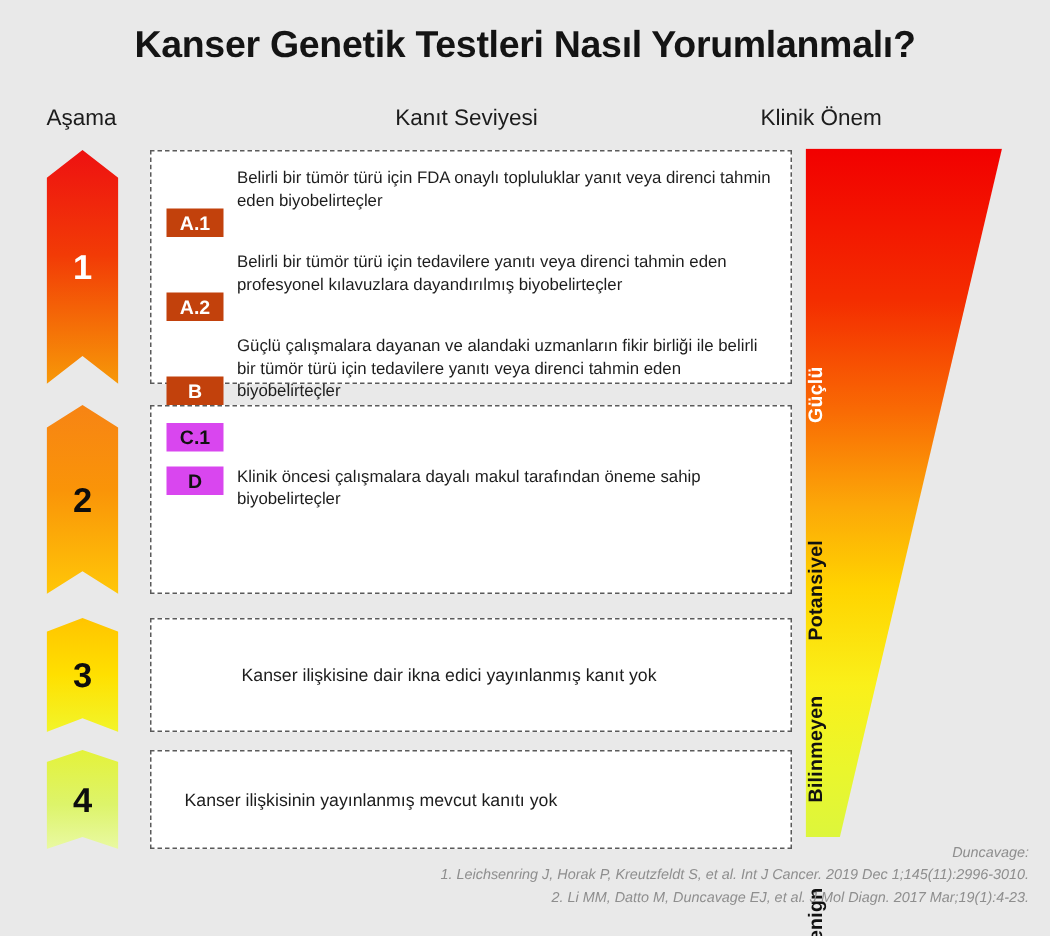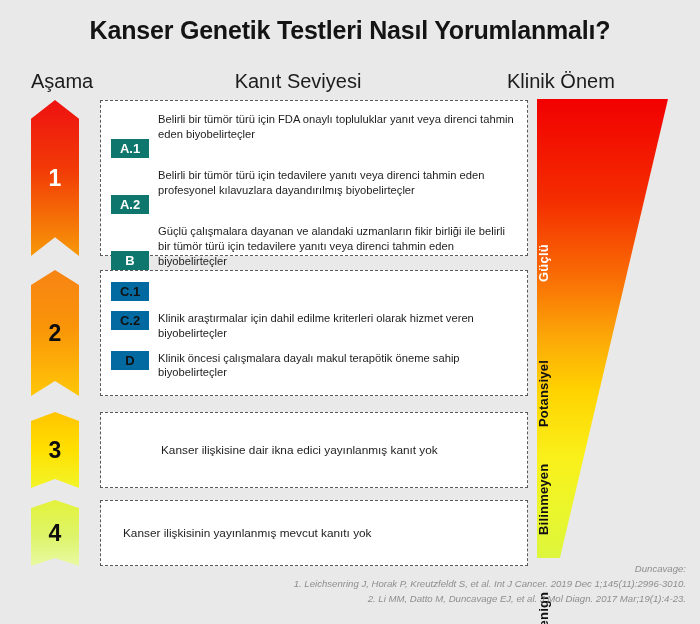--- a/index.html
+++ b/index.html
@@ -25,26 +25,26 @@
     font-size: 25px;
     font-weight: bold;
     letter-spacing: -0.2px;
     color: #141414;
   }
 
   
   .col-head {
     position: absolute;
     top: 70px;
-    font-size: 20px;
+    font-size: 15px;
     color: #1c1c1c;
     white-space: nowrap;
   }
   .col-head.stage   { left: 31px;  width: 100px; text-align: left; }
-  .col-head.level   { left: 78px;  width: 440px; text-align: center; }
+  .col-head.level   { left: 91px;  width: 440px; text-align: center; }
   .col-head.clin    { left: 507px; width: 150px; text-align: left; }
 
   
   .chev {
     position: absolute;
     left: 31px;
     width: 48px;
     -webkit-clip-path: polygon(0% 12%, 50% 0%, 100% 12%, 100% 100%, 50% 88%, 0% 100%);
     clip-path: polygon(0% 12%, 50% 0%, 100% 12%, 100% 100%, 50% 88%, 0% 100%);
     display: flex;
@@ -95,22 +95,22 @@
     height: 19px;
     margin-right: 9px;
     margin-top: 1px;
     display: flex;
     align-items: center;
     justify-content: center;
     font-size: 13px;
     font-weight: bold;
     line-height: 1;
   }
-  .badge.red    { background: #0f766e; color: #ffffff; margin-top: 28px; }
-  .badge.orange { background: #0369a1; color: #111111; }
+  .badge.red    { background: #c2410c; color: #ffffff; margin-top: 28px; }
+  .badge.orange { background: #d946ef; color: #111111; }
 
   .etext {
     font-size: 11.2px;
     line-height: 1.32;
     color: #1d1d1d;
     padding-top: 1px;
   }
   .ebox.plain {
     display: flex;
     align-items: center;
@@ -209,26 +209,22 @@
     <span class="badge red">B</span>
     <span class="etext">Güçlü çalışmalara dayanan ve alandaki uzmanların fikir birliği ile belirli bir tümör türü için tedavilere yanıtı veya direnci tahmin eden biyobelirteçler</span>
   </div>
 </div>
 
 <div class="ebox b2">
   <div class="erow">
     <span class="badge orange">C.1</span>
   </div>
   <div class="erow">
-    <span class="badge orange">C.2</span>
-    <span class="etext">Klinik araştırmalar için dahil edilme kriterleri olarak hizmet veren biyobelirteçler</span>
-  </div>
-  <div class="erow">
     <span class="badge orange">D</span>
-    <span class="etext">Klinik öncesi çalışmalara dayalı makul terapötik öneme sahip biyobelirteçler</span>
+    <span class="etext">Klinik öncesi çalışmalara dayalı makul tarafından öneme sahip biyobelirteçler</span>
   </div>
 </div>
 
 <div class="ebox b3 plain">
   <span class="etext">Kanser ilişkisine dair ikna edici yayınlanmış kanıt yok</span>
 </div>
 
 <div class="ebox b4 plain">
   <span class="etext">Kanser ilişkisinin yayınlanmış mevcut kanıtı yok</span>
 </div>

